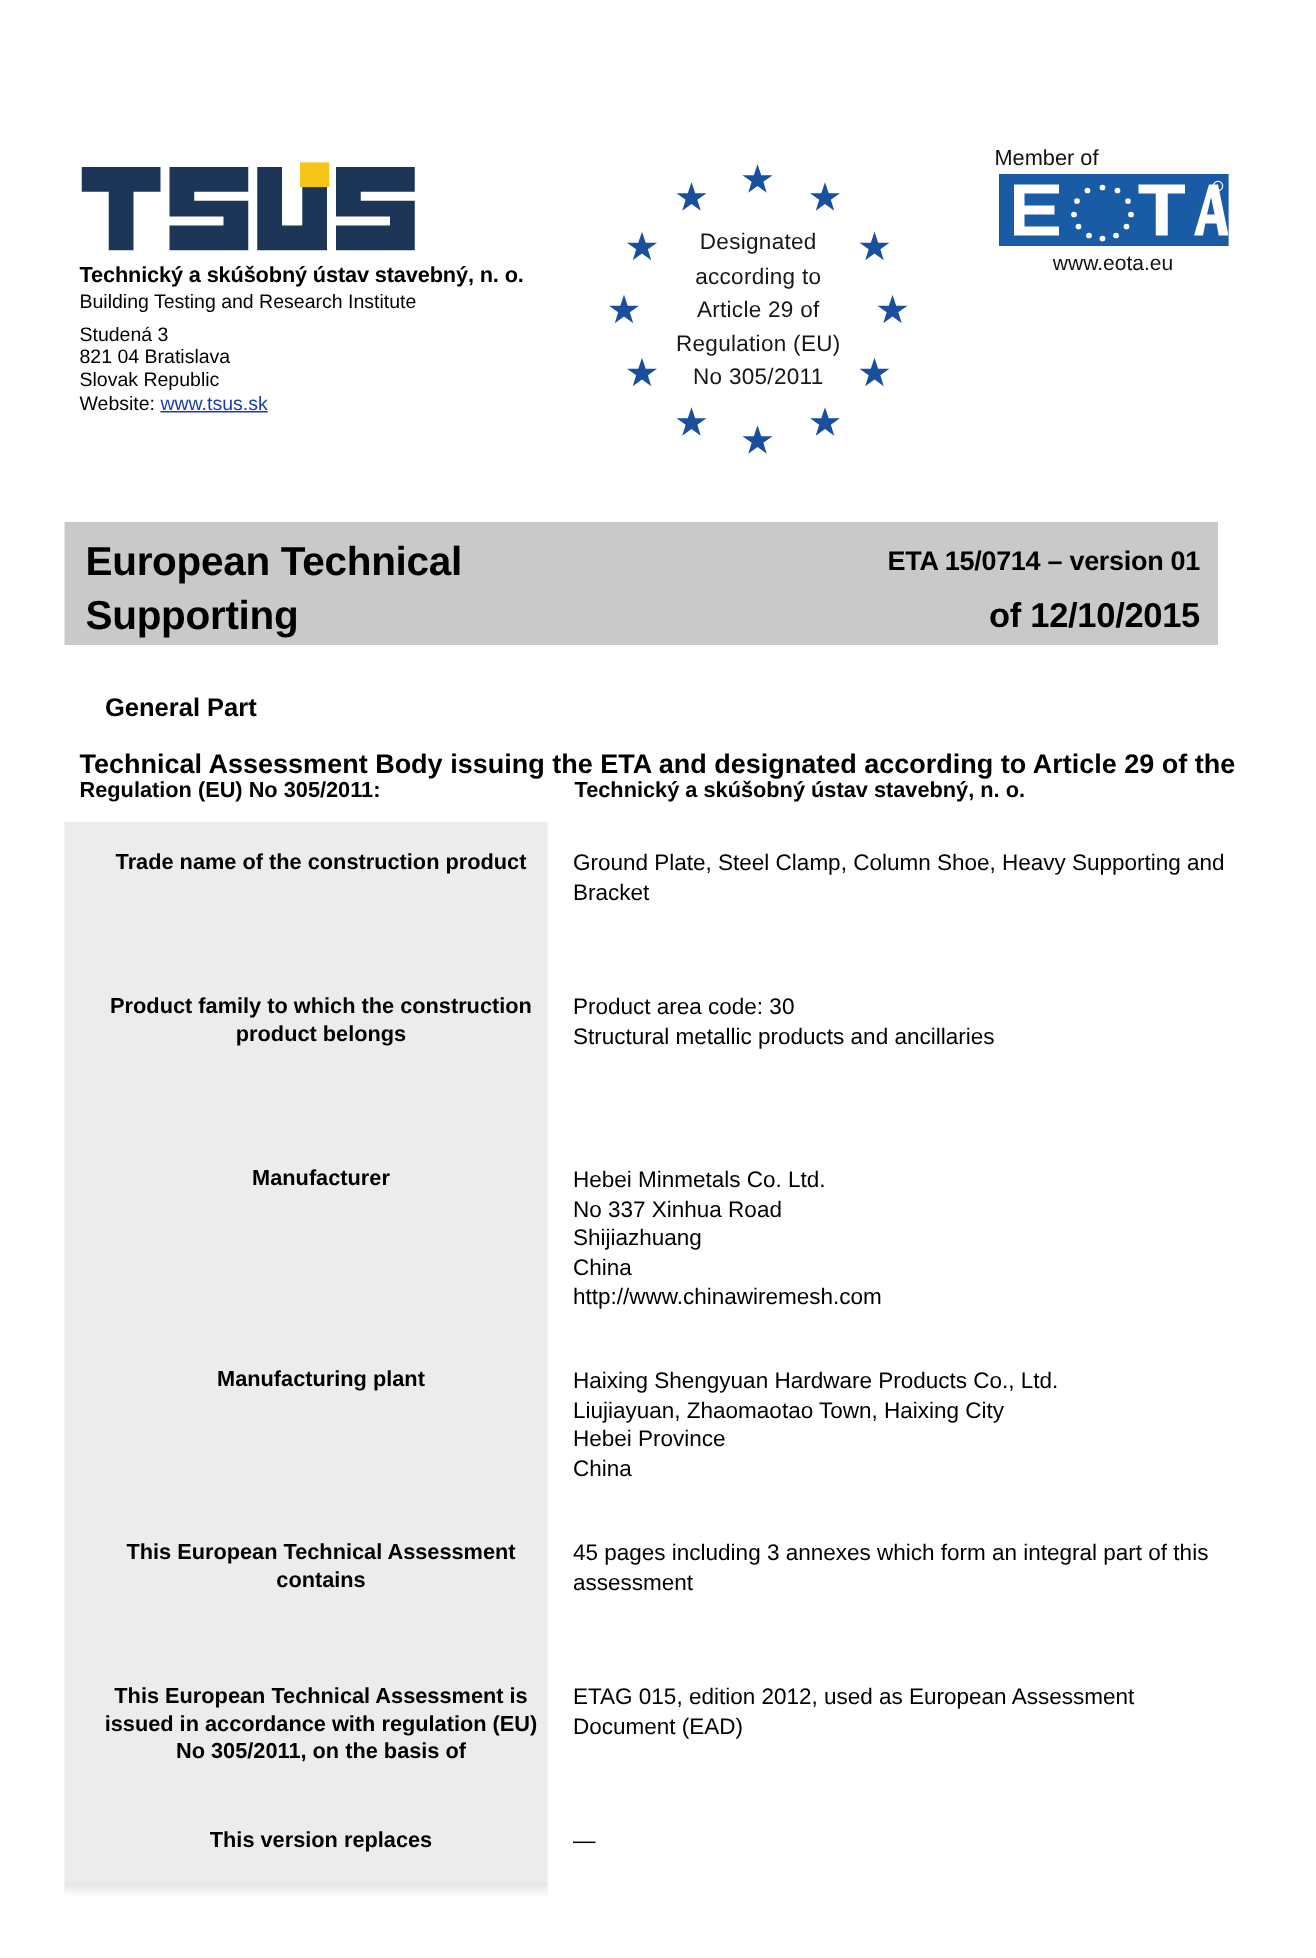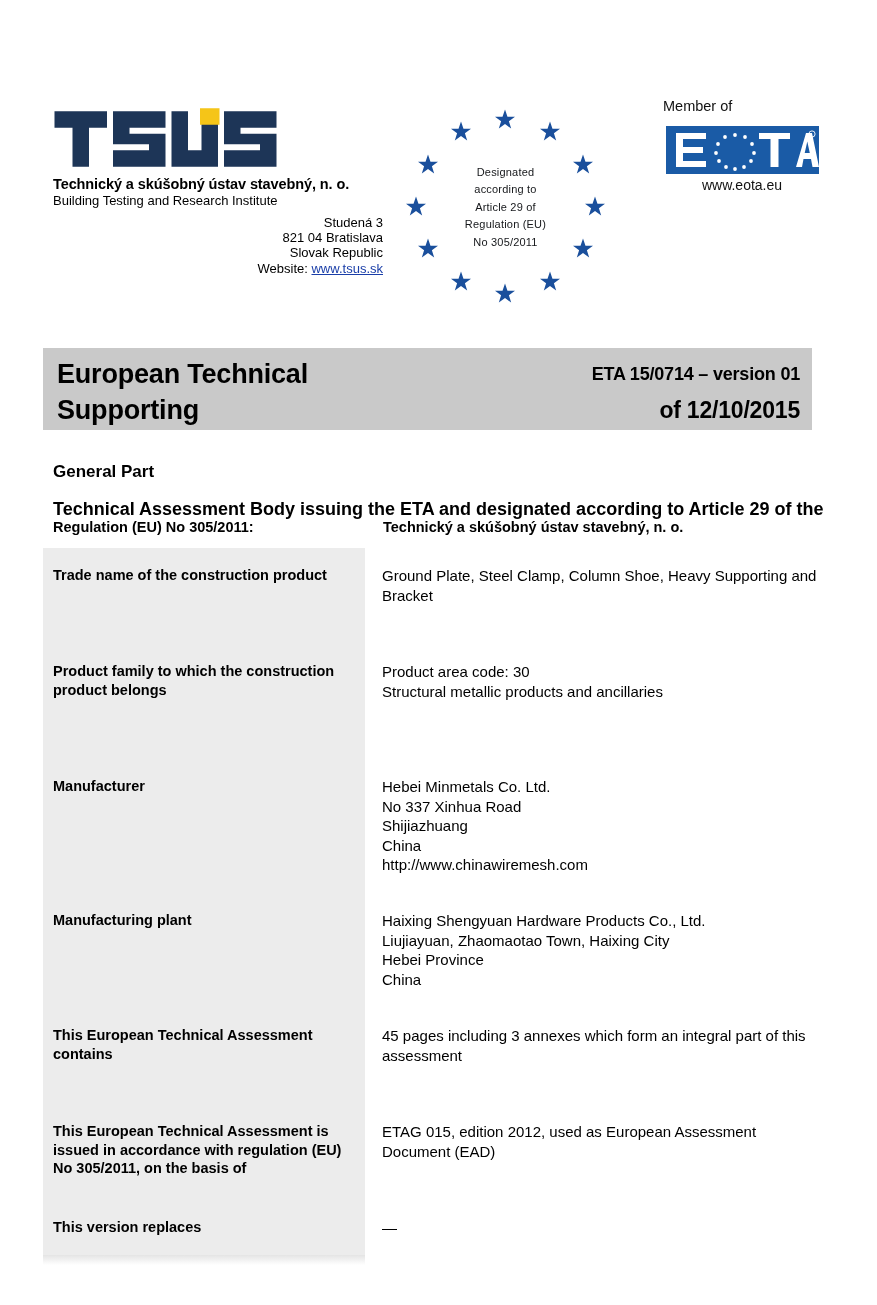--- a/index.html
+++ b/index.html
@@ -46,21 +46,20 @@
   .org-name-en {
     font-size: 13px;
     font-weight: normal;
     margin-top: 1px;
     white-space: nowrap;
   }
   .addr {
     margin-top: 7px;
     font-size: 13px;
     line-height: 15.2px;
-    text-align: right;
   }
   .addr div { white-space: nowrap; }
   .addr a.weblink {
     color: #1a3ea8;
   }
 
   
   .eu-circle {
     position: absolute;
     left: 393px;
@@ -75,38 +74,38 @@
     width: 225px;
     height: 205px;
     display: flex;
     flex-direction: column;
     align-items: center;
     justify-content: center;
     gap: 5.5px;
     pointer-events: none;
   }
   .eu-text div {
-    font-size: 11px;
+    font-size: 15px;
     color: #15171a;
     white-space: nowrap;
     letter-spacing: 0.2px;
   }
 
   
   .eota-block {
     position: absolute;
     left: 657px;
     top: 98px;
     width: 170px;
     text-align: center;
   }
   .eota-member {
     font-size: 14.5px;
     color: #111;
-    margin-bottom: 12px;
+    margin-bottom: 2px;
     text-align: left;
     padding-left: 6px;
   }
   .eota-mark {
     width: 153px;
     height: 48px;
     background: #1a5ba6;
     position: relative;
     margin: 0 auto;
   }
@@ -147,21 +146,21 @@
     font-weight: bold;
     line-height: 36px;
     letter-spacing: -0.2px;
     white-space: nowrap;
   }
   .banner-right .big { font-size: 18px; }
 
   
   .general-part {
     position: absolute;
-    left: 53px;
+    left: 70px;
     top: 462px;
     font-size: 17px;
     font-weight: bold;
   }
 
   .tab-row {
     position: absolute;
     left: 53px;
     top: 500px;
     width: 760px;
@@ -206,25 +205,26 @@
     top: 0;
     width: 877px;
   }
   .row {
     position: absolute;
     left: 0;
     width: 877px;
   }
   .row .label {
     position: absolute;
-    left: 53px;
+    left: 64px;
     width: 300px;
     font-size: 14.5px;
     font-weight: bold;
     line-height: 18.5px;
+    text-align: center;
   }
   .row .value {
     position: absolute;
     left: 382px;
     width: 445px;
     font-size: 15px;
     font-weight: normal;
     line-height: 19.5px;
   }
 </style>

